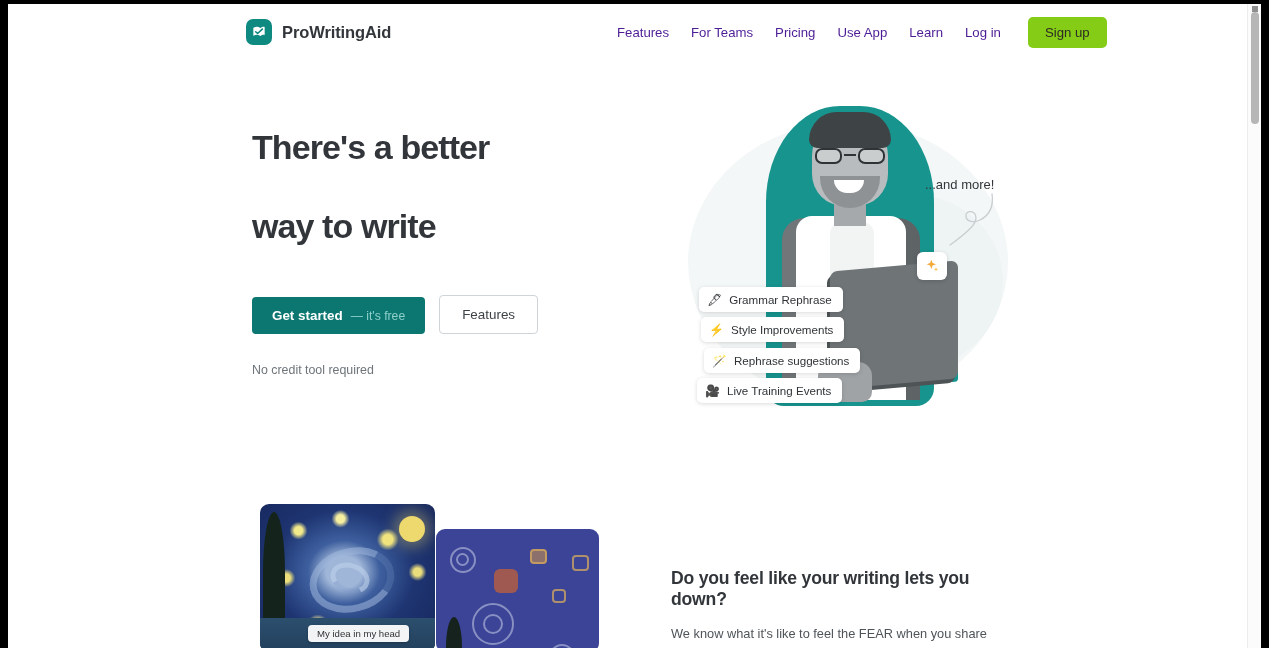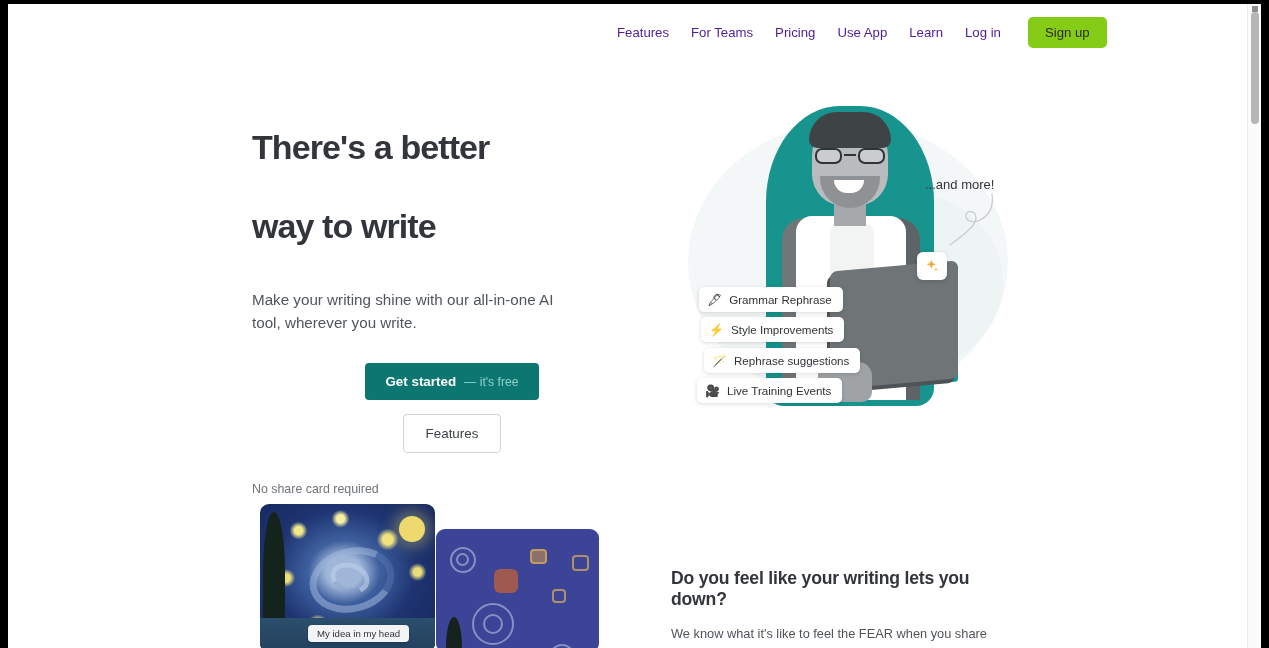--- a/index.html
+++ b/index.html
@@ -114,23 +114,22 @@
     margin-top: 22px;
     font-size: 15.2px;
     line-height: 23px;
     color: #51565b;
     width: 330px;
   }
 
   #hero-actions {
     margin-top: 29px;
     display: flex;
-    align-items: center;
+    align-items: flex-end;
     gap: 14px;
-    flex-direction: column;
   }
   .btn-primary {
     background: #0c7771;
     border: none;
     border-radius: 4px;
     padding: 11px 20px;
     cursor: pointer;
     font-family: inherit;
     display: flex;
     align-items: baseline;
@@ -484,49 +483,57 @@
   }
 </style>
 </head>
 <body>
 
 <div id="frame">
   <div id="viewport">
 
     <header id="site-header">
 
+      <div class="brand">
+        <span class="brand-mark">
+          <svg width="16" height="16" viewBox="0 0 24 24" aria-hidden="true">
+            <path d="M3.5 5.5c4-1.8 7.6-1.6 10.5.6 2.9-2.2 5-2.4 6.5-1.6v12c-1.6-.8-3.7-.6-6.5 1.6-2.9-2.2-6.5-2.4-10.5-.6v-12z" fill="#ffffff"></path>
+            <path d="M7 11.6l2.9 2.6L17 7.6" fill="none" stroke="#0f8a81" stroke-width="2.4" stroke-linecap="round" stroke-linejoin="round"></path>
+          </svg>
+        </span>
+        <span class="brand-name">ProWritingAid</span>
+      </div>
 
       <nav id="main-nav">
         <span class="nav-link">Features</span>
         <span class="nav-link">For Teams</span>
         <span class="nav-link">Pricing</span>
         <span class="nav-link">Use App</span>
         <span class="nav-link">Learn</span>
         <span class="nav-link">Log in</span>
         <button class="signup-btn">Sign up</button>
       </nav>
 
     </header>
 
     <section id="hero">
 
       <div id="hero-copy">
         <h1 id="hero-title">There's a better
 way to write</h1>
-        <p id="hero-sub">Make your writing shine with our all-in-one AI tool, wherever you write.</p>
 
         <div id="hero-actions">
           <button class="btn-primary">
             <span class="lbl">Get started</span>
             <span class="note">— it's free</span>
           </button>
           <button class="btn-secondary">Features</button>
         </div>
 
-        <p id="hero-fineprint">No share card required</p>
+        <p id="hero-fineprint">No credit tool required</p>
       </div>
 
       <div id="hero-art">
         <div id="art-blob"></div>
         <div id="art-blob2"></div>
 
         <div id="figure-teal"></div>
         <div id="figure-photo">
           <div class="fg-jacketL"></div>
           <div class="fg-jacketR"></div>

